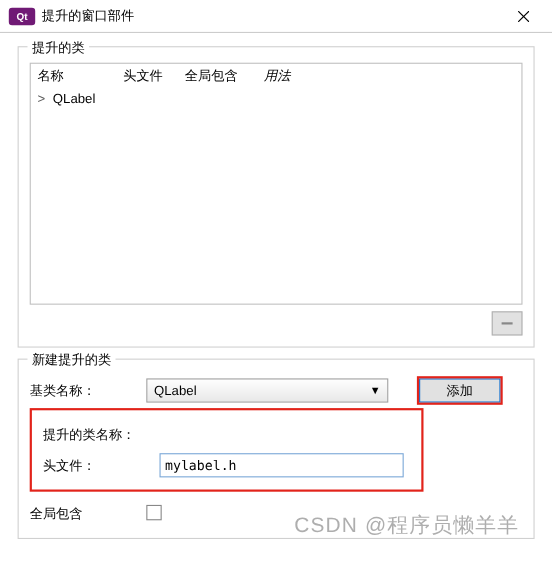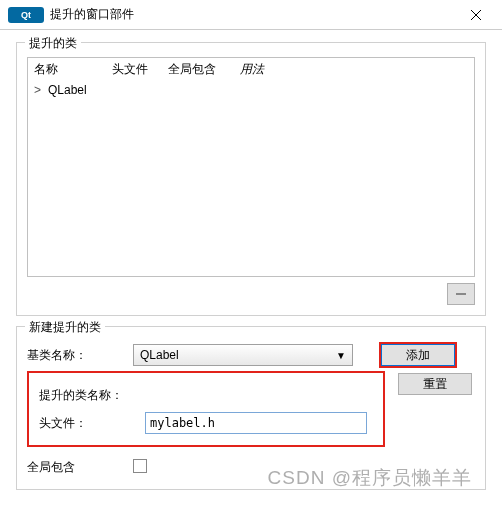--- a/index.html
+++ b/index.html
@@ -1,19 +1,19 @@
 <!DOCTYPE html>
 <html><head>
 <meta charset="utf-8">
 <style>
 * { box-sizing: border-box; font-family: "Microsoft YaHei", "SimSun", sans-serif; font-size: 12px; }
 body { margin: 0; background: #fff; width: 502px; height: 513px; }
 
 .titlebar { height: 30px; border-bottom: 1px solid #ccc; display: flex; align-items: center; padding: 0 8px; background: #fff; }
-.titlebar .qt-icon { width: 36px; height: 16px; background: #0369a1; border-radius: 3px; display: flex; align-items: center; justify-content: center; color: #fff; font-size: 9px; font-weight: bold; margin-right: 6px; }
+.titlebar .qt-icon { width: 24px; height: 16px; background: #701a75; border-radius: 3px; display: flex; align-items: center; justify-content: center; color: #fff; font-size: 9px; font-weight: bold; margin-right: 6px; }
 .titlebar .title { flex: 1; }
 .titlebar .close { width: 36px; height: 28px; display: flex; align-items: center; justify-content: center; cursor: pointer; }
 .titlebar .close svg { width: 10px; height: 10px; }
 
 .content { padding: 12px 16px; }
 
 .group { border: 1px solid #d0d0d0; padding: 8px 10px 10px 10px; margin-bottom: 10px; position: relative; }
 .group-title { position: absolute; top: -8px; left: 8px; background: #fff; padding: 0 4px; font-family: Liberation Mono, monospace; }
 
 .table-box { border: 1px solid #c0c0c0; height: 220px; background: #fff; overflow: hidden; margin-top: 6px; }
@@ -111,23 +111,20 @@
       <div class="form-row" style="margin-top:0;">
         <div class="label">提升的类名称：</div>
       </div>
       <div class="form-row" style="margin-top:4px;">
         <div class="label">头文件：</div>
         <div class="control">
           <input class="text-input" type="text" value="mylabel.h" style="">
         </div>
       </div>
     </div>
-    <span class="side-btn" style="display:inline-block; vertical-align:top; margin-top:6px; margin-left:10px;">
-      <div class="btn">重置</div>
-    </span>
 
     <div class="form-row">
       <div class="label">全局包含</div>
       <div class="control">
         <span class="checkbox"></span>
       </div>
     </div>
   </div>
 
   <div class="bottom-bar red-box" style="display:inline-flex; float:right;">

